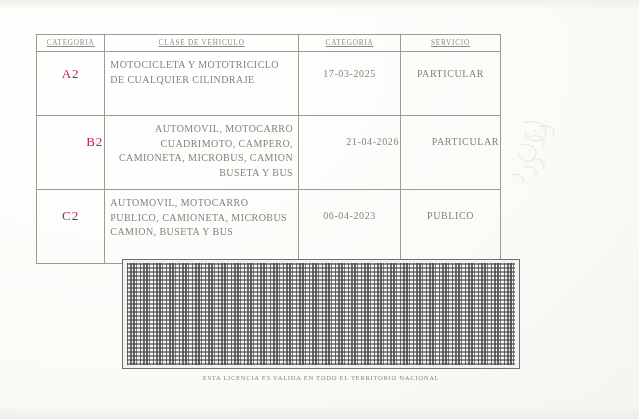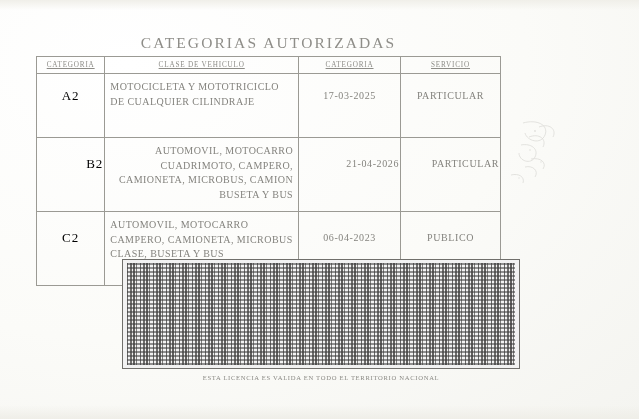--- a/index.html
+++ b/index.html
@@ -73,21 +73,21 @@
     text-decoration: underline;
   }
   th.c-cat   { width: 62px; }
   th.c-clase { width: 185px; }
   th.c-vig   { width: 95px; }
   th.c-serv  { width: 93px; margin-left: 44px; }
 
   td.cat {
     text-align: center;
     font-size: 13px;
-    color: #000000;
+    color: #be185d;
     font-family: "Liberation Serif", serif;
     letter-spacing: 1px;
     padding-top: 14px;
   }
   td.clase {
     font-size: 10px;
     line-height: 1.45;
     color: #84837e;
     padding: 6px 5px;
     letter-spacing: 0.45px;
@@ -173,21 +173,20 @@
 </style>
 </head>
 <body>
 
 <div class="paper"></div>
 <div class="scan-edge-top"></div>
 <div class="scan-edge-bottom"></div>
 
 <div class="doc-block">
 
-  <div class="doc-title">CATEGORIAS AUTORIZADAS</div>
 
   <table class="cats">
     <thead>
       <tr>
         <th class="c-cat">CATEGORIA</th>
         <th class="c-clase">CLASE DE VEHICULO</th>
         <th class="c-vig">CATEGORIA</th>
         <th class="c-serv">SERVICIO</th>
       </tr>
     </thead>
@@ -199,21 +198,21 @@
         <td class="serv">PARTICULAR</td>
       </tr>
       <tr class="row-b2">
         <td class="cat">B2</td>
         <td class="clase">AUTOMOVIL, MOTOCARRO CUADRIMOTO, CAMPERO, CAMIONETA, MICROBUS, CAMION BUSETA Y BUS</td>
         <td class="vig">21-04-2026</td>
         <td class="serv">PARTICULAR</td>
       </tr>
       <tr class="row-c2">
         <td class="cat">C2</td>
-        <td class="clase">AUTOMOVIL, MOTOCARRO CAMPERO, CAMIONETA, MICROBUS CLASE, BUSETA Y BUS</td>
+        <td class="clase">AUTOMOVIL, MOTOCARRO PUBLICO, CAMIONETA, MICROBUS CAMION, BUSETA Y BUS</td>
         <td class="vig">06-04-2023</td>
         <td class="serv">PUBLICO</td>
       </tr>
     </tbody>
   </table>
 </div>
 
 <div class="barcode-wrap">
   <div class="barcode">
     <div class="bars"></div>

